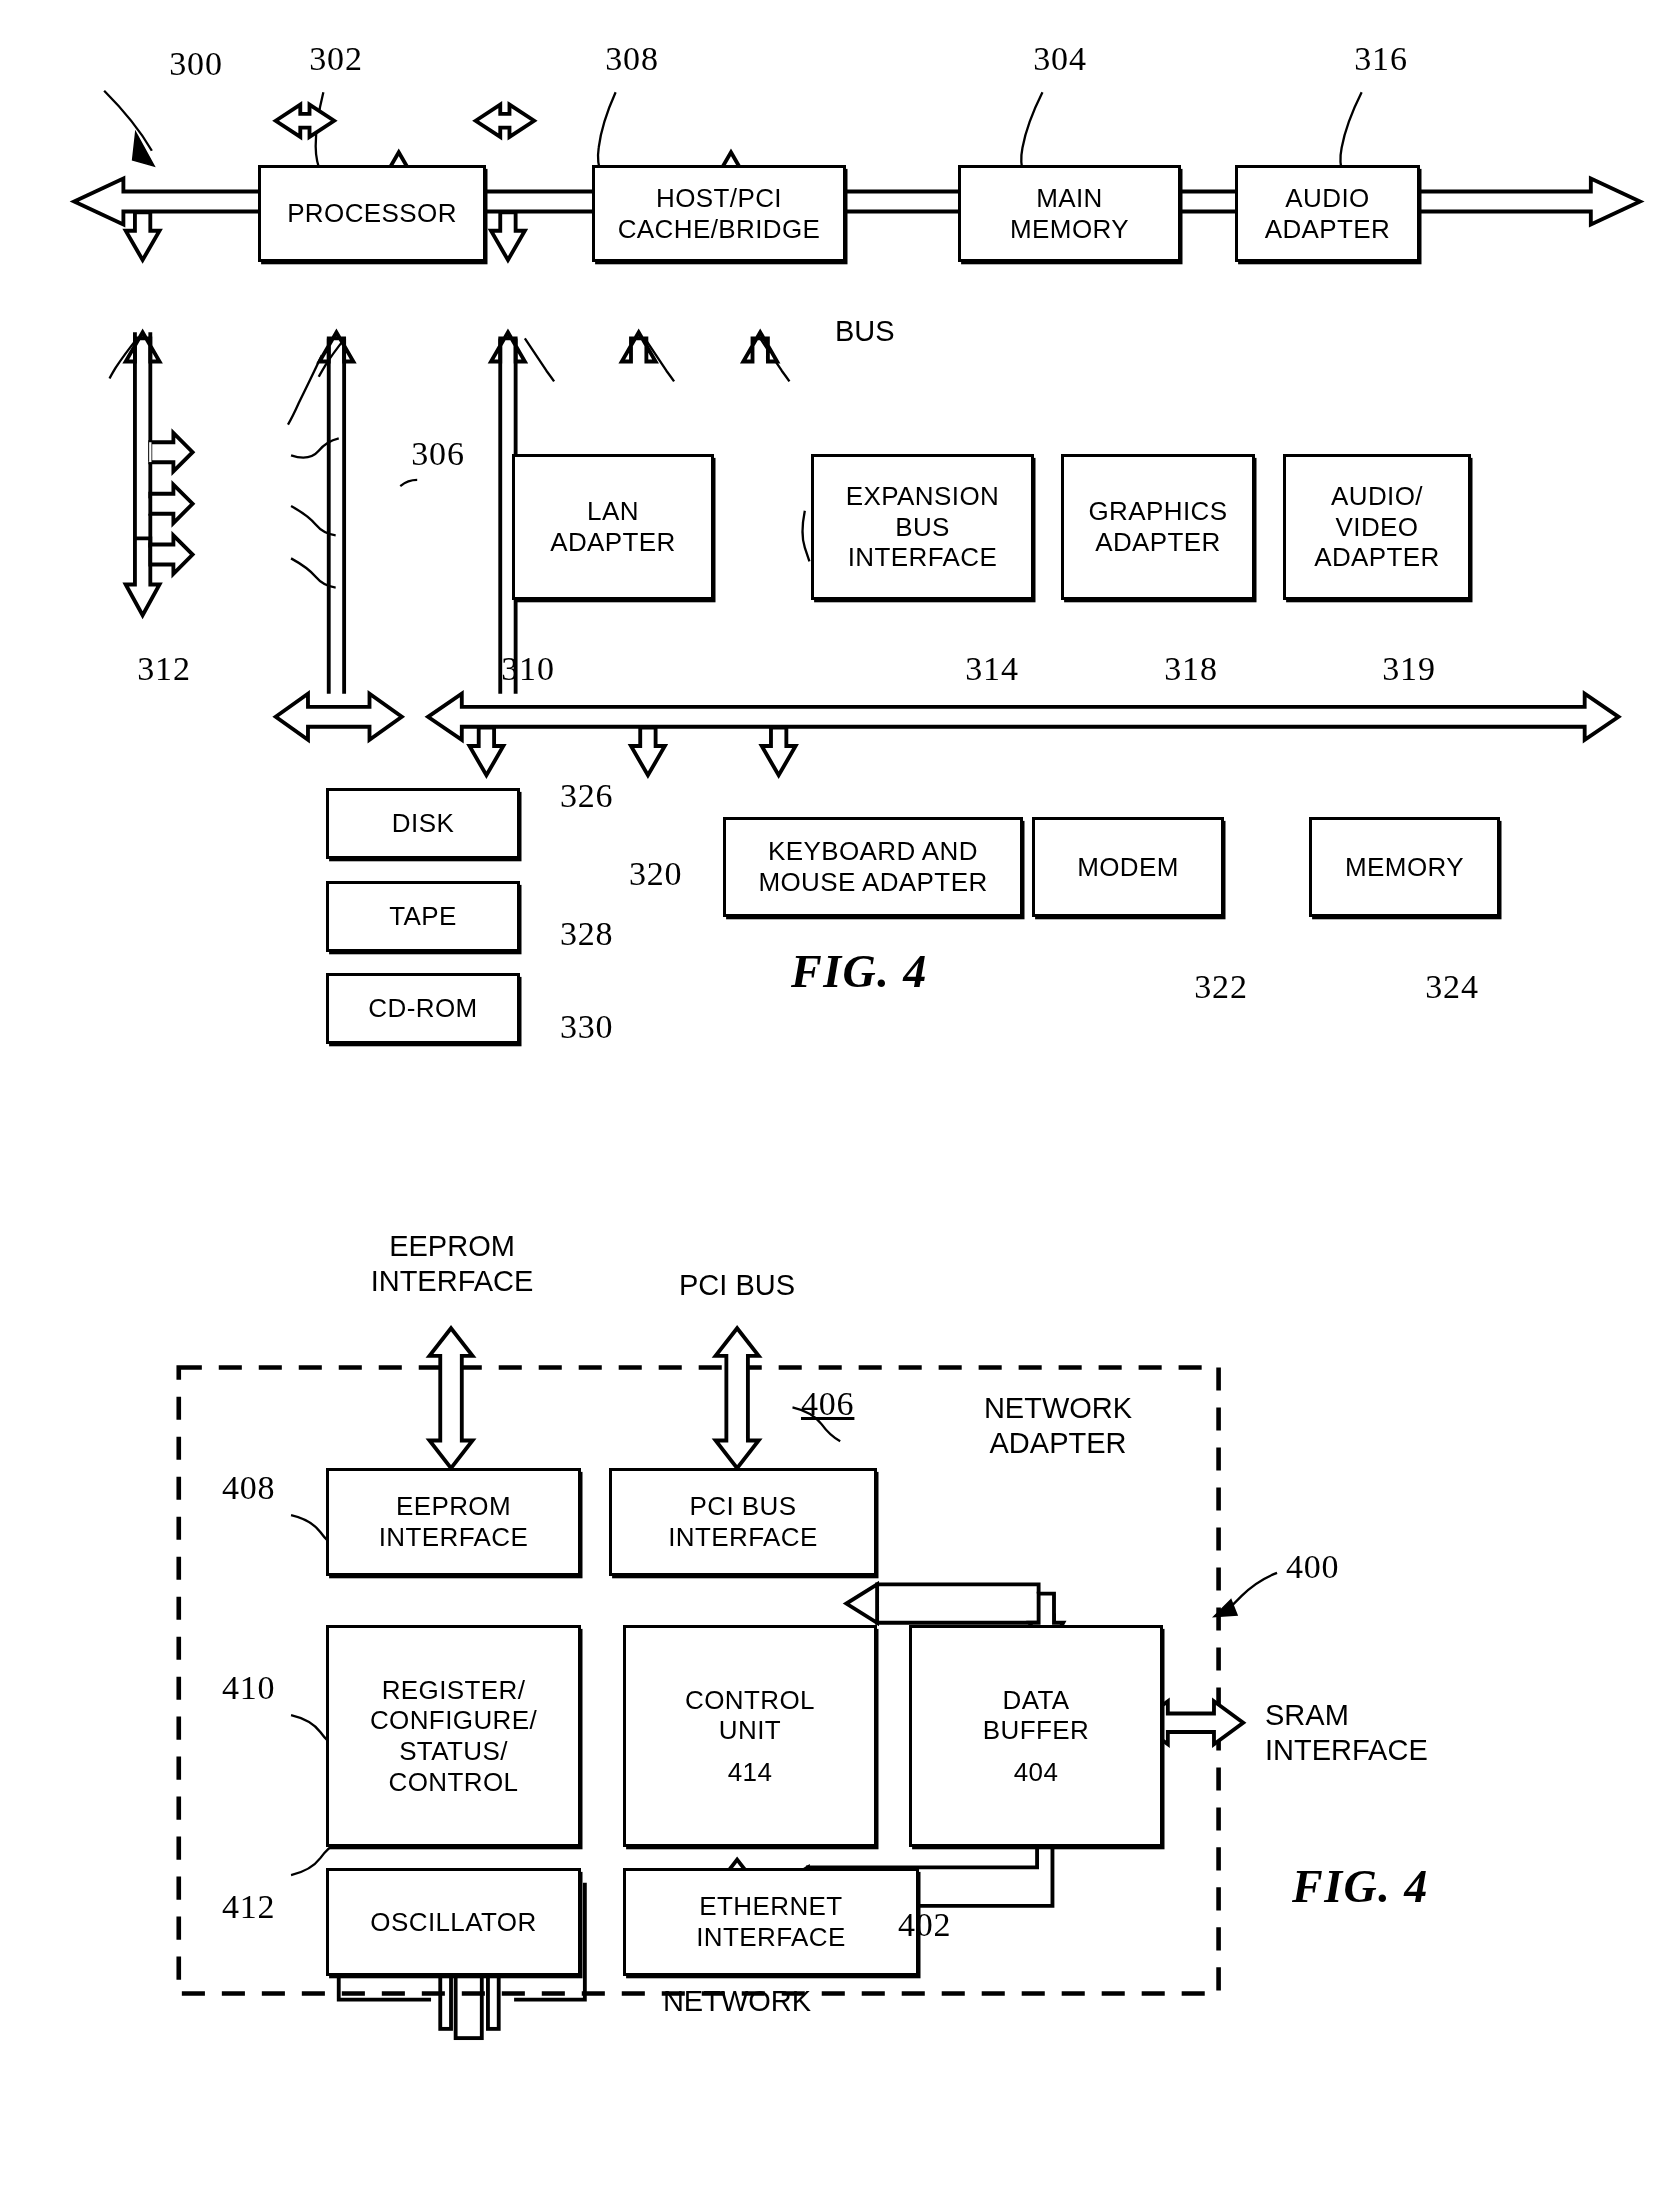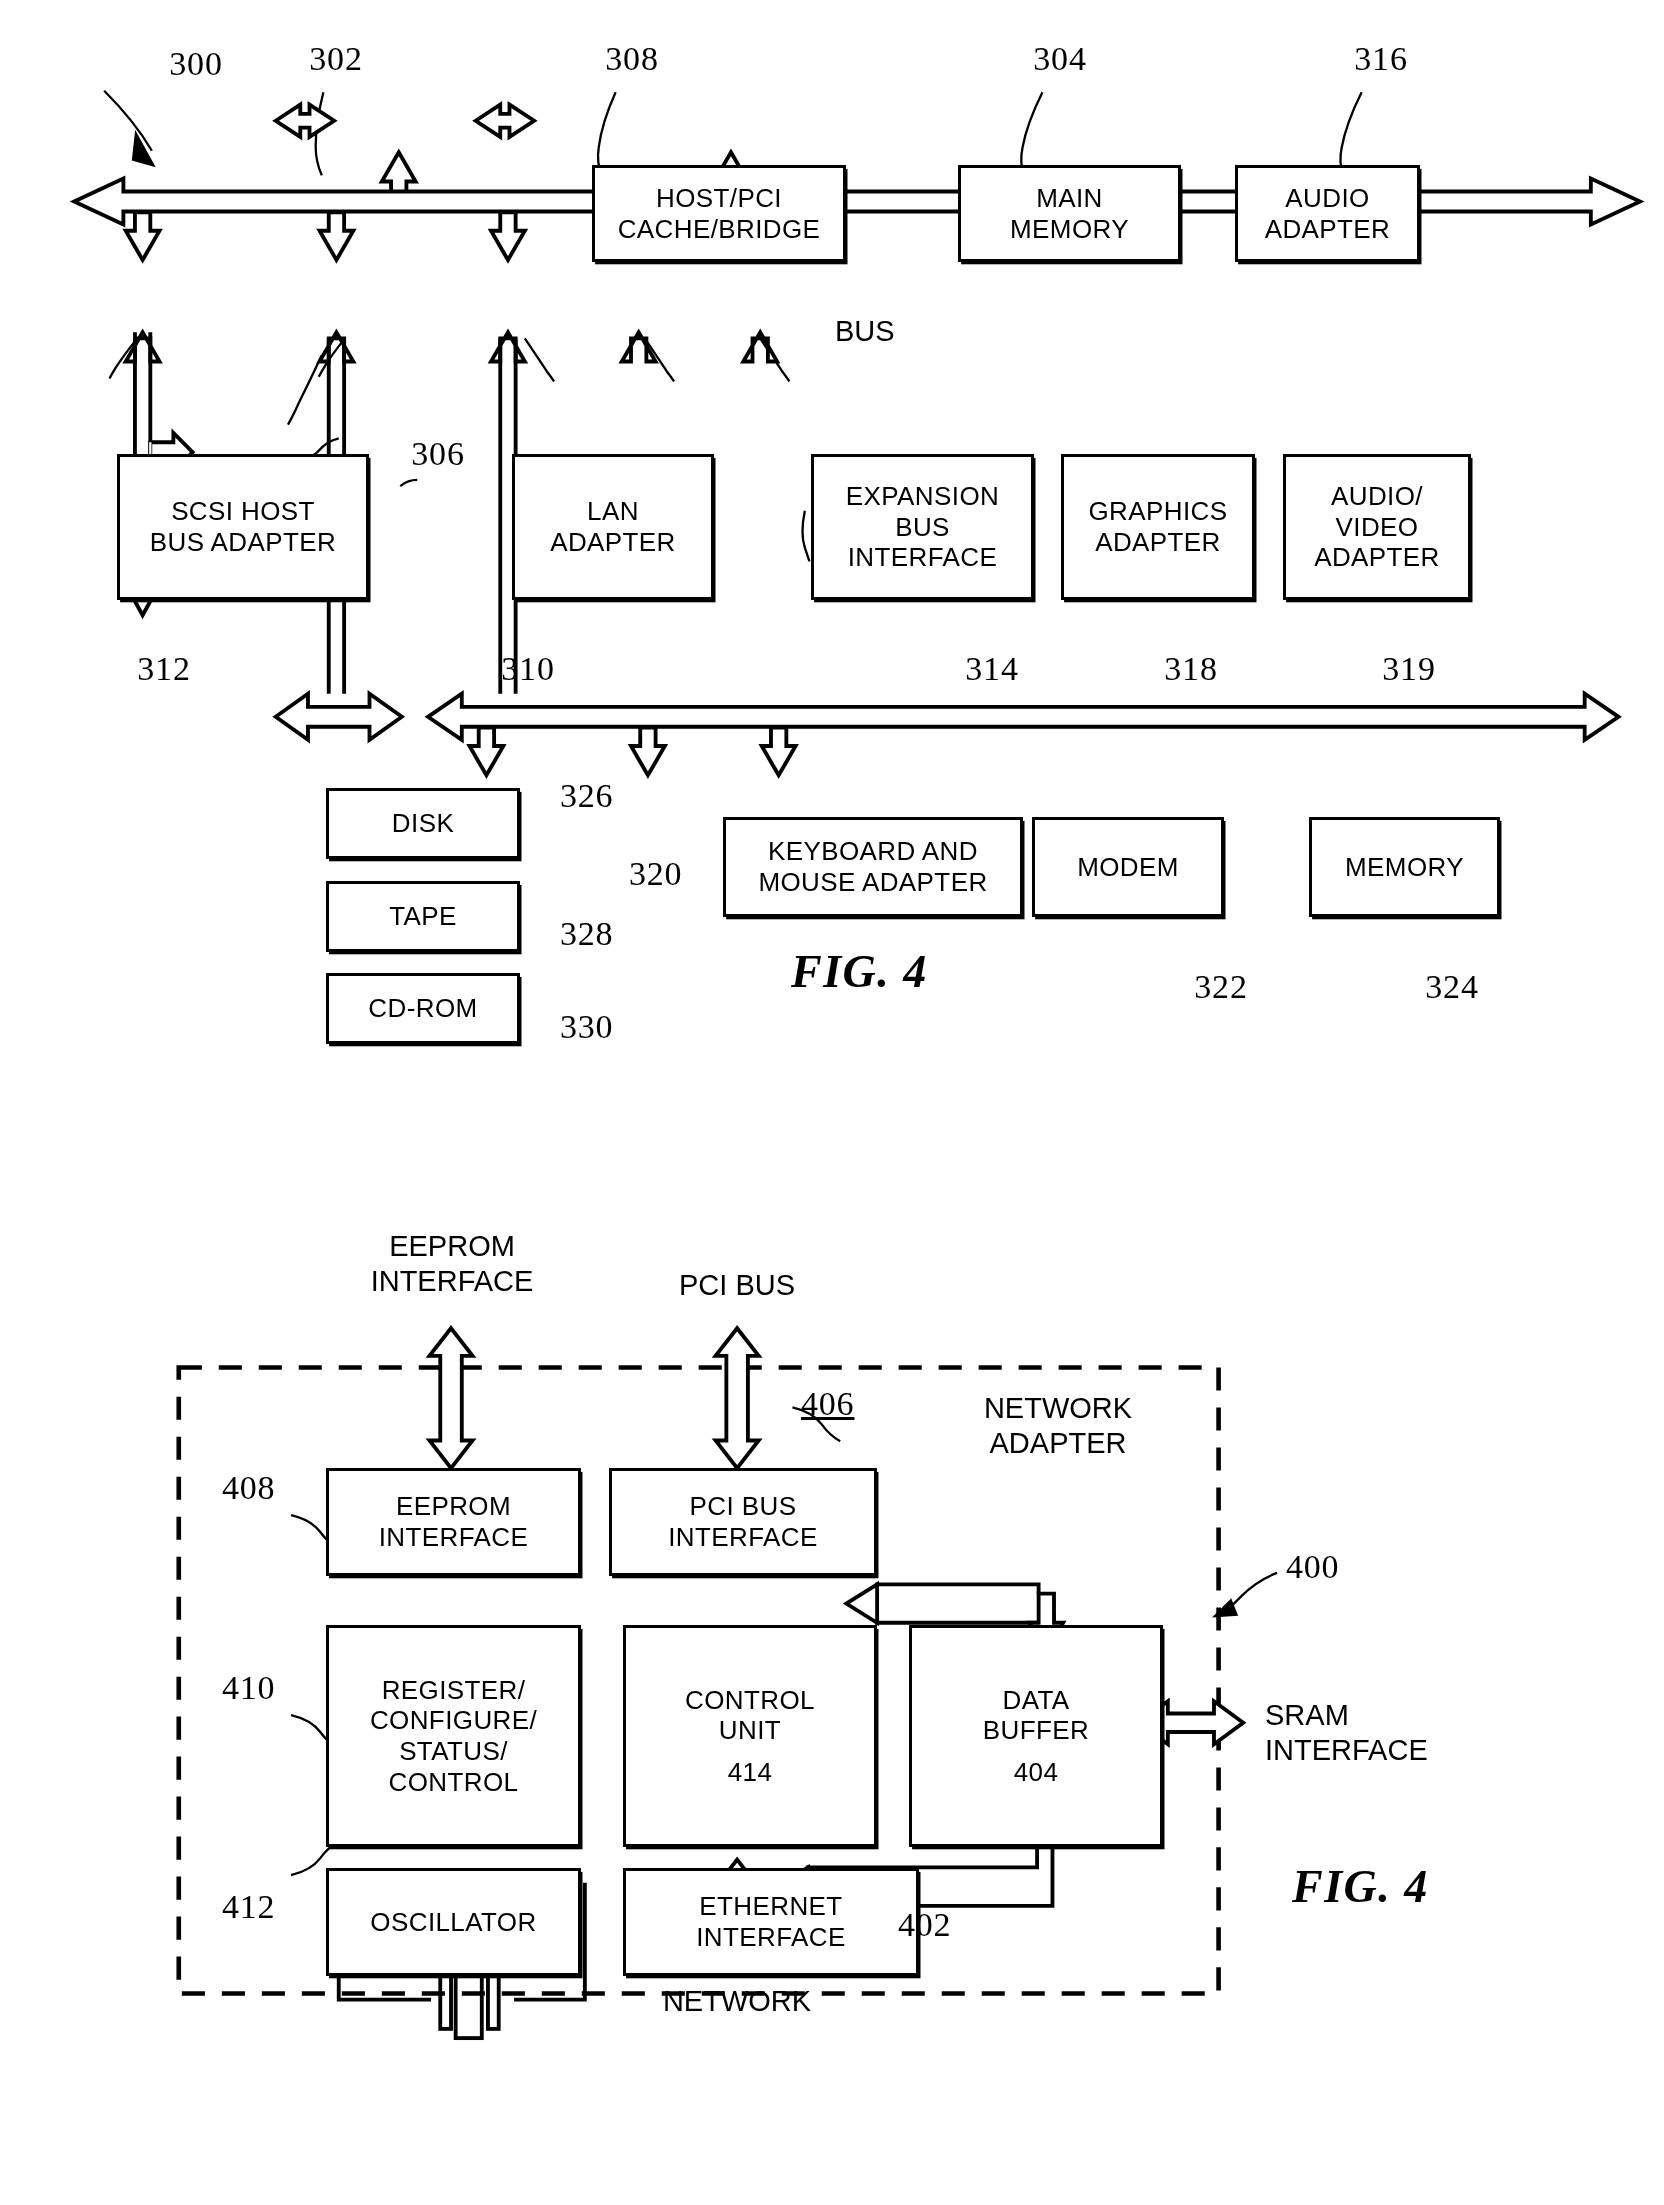--- a/index.html
+++ b/index.html
@@ -250,43 +250,42 @@
       <path d="M 1128 2452 q 20 14 28 30 q 6 12 12 18" stroke-width="3"></path>
     </g>
   </svg>
 
   <div class="ref c" style="left:196px; top:45px;">300</div>
   <div class="ref c" style="left:336px; top:40px;">302</div>
   <div class="ref c" style="left:632px; top:40px;">308</div>
   <div class="ref c" style="left:1060px; top:40px;">304</div>
   <div class="ref c" style="left:1381px; top:40px;">316</div>
 
+  <div class="box" style="left:258px; top:165px; width:228px; height:97px;">
+    <span class="ln">PROCESSOR</span>
+  </div>
 
   <div class="box" style="left:592px; top:165px; width:254px; height:97px;">
     <span class="ln">HOST/PCI</span>
     <span class="ln">CACHE/BRIDGE</span>
   </div>
 
   <div class="box" style="left:958px; top:165px; width:223px; height:97px;">
     <span class="ln">MAIN</span>
     <span class="ln">MEMORY</span>
   </div>
 
   <div class="box" style="left:1235px; top:165px; width:185px; height:97px;">
     <span class="ln">AUDIO</span>
     <span class="ln">ADAPTER</span>
   </div>
 
   <div class="lbl" style="left:835px; top:315px;">BUS</div>
   <div class="ref c" style="left:438px; top:435px;">306</div>
 
-  <div class="box" style="left:117px; top:454px; width:252px; height:146px;">
-    <span class="ln">SCSI HOST</span>
-    <span class="ln">BUS ADAPTER</span>
-  </div>
 
   <div class="box" style="left:512px; top:454px; width:202px; height:146px;">
     <span class="ln">LAN</span>
     <span class="ln">ADAPTER</span>
   </div>
 
   <div class="box" style="left:811px; top:454px; width:223px; height:146px;">
     <span class="ln">EXPANSION</span>
     <span class="ln">BUS</span>
     <span class="ln">INTERFACE</span>

